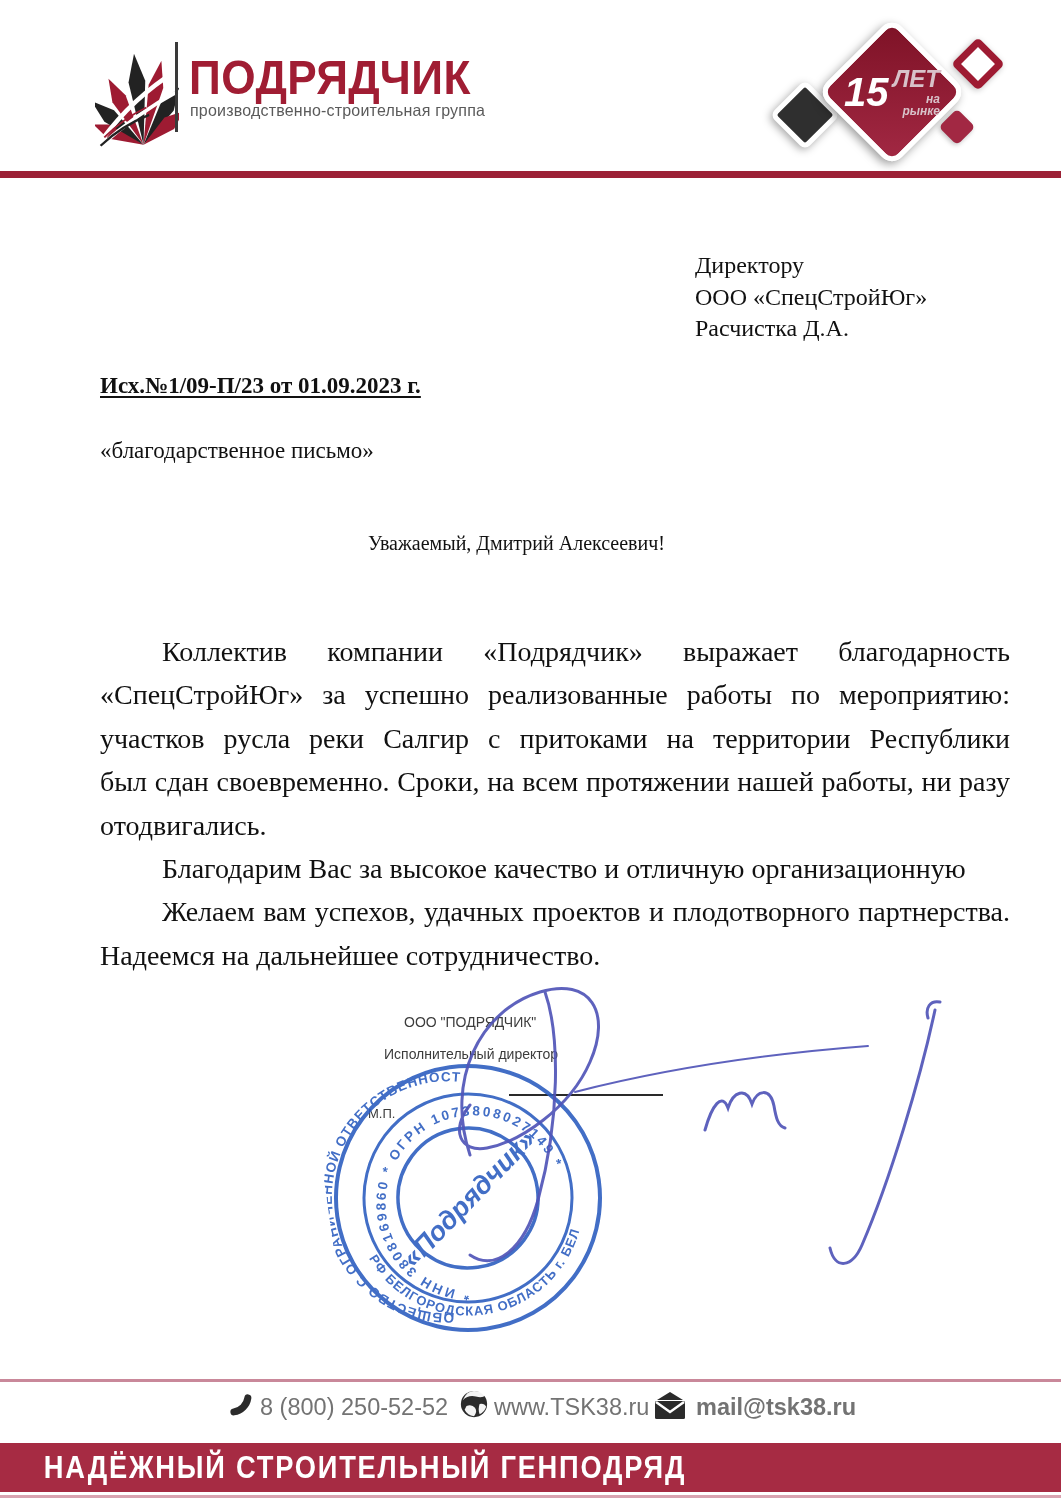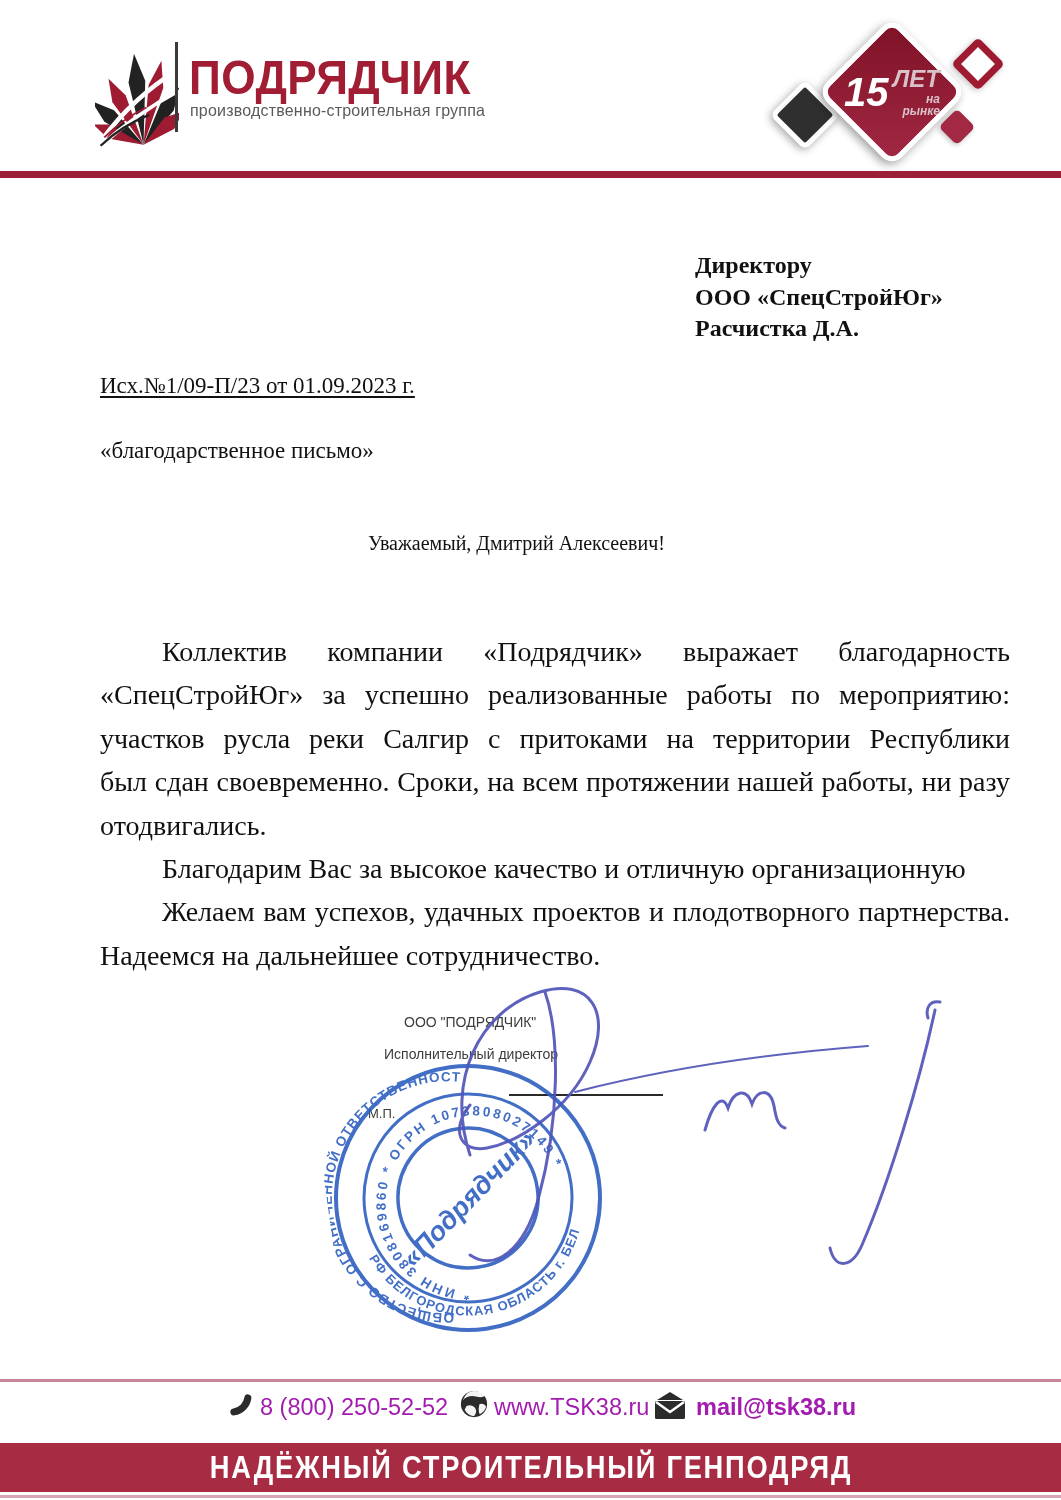--- a/index.html
+++ b/index.html
@@ -46,22 +46,22 @@
     left:959px;top:45px;width:24px;height:24px;border-radius:5px;background:#fff;
     border:7px solid #9e1b32;transform:rotate(45deg);box-shadow:0 2px 6px rgba(0,0,0,.25);
   }
   .d-red-small{
     left:944px;top:114px;width:26px;height:26px;border-radius:5px;background:#a22843;
     transform:rotate(45deg);box-shadow:0 2px 5px rgba(0,0,0,.25);
   }
   .top-rule{left:0;top:171px;width:1061px;height:7px;background:#9C2136;}
 
   
-  .addressee{left:695px;top:250px;font-size:24px;line-height:31.5px;font-weight:bold;}
-  .ref-line{left:100px;top:373px;font-size:23px;text-decoration:underline;text-underline-offset:3px;}
+  .addressee{left:695px;top:250px;font-size:24px;line-height:31.5px;}
+  .ref-line{left:100px;top:373px;font-size:23px;text-decoration:underline;text-underline-offset:3px;font-weight:bold;}
   .subject{left:100px;top:438px;font-size:23px;}
   .salutation{left:368px;top:532px;font-size:20px;}
   .body-text{left:100px;top:630px;width:910px;font-size:28px;}
   .body-text .line{height:43.4px;line-height:43.4px;overflow:hidden;}
   .body-text .line.stretch{text-align:justify;text-align-last:justify;}
   .body-text .line.indent{text-indent:62px;}
 
   
   .sig-small{
     font-family:"Liberation Sans","DejaVu Sans",sans-serif;color:#3c3c3c;white-space:nowrap;
@@ -69,27 +69,27 @@
   .sig-company{left:404px;top:1014px;font-size:14px;}
   .sig-position{left:384px;top:1046px;font-size:14px;}
   .sig-mp{left:368px;top:1106px;font-size:13px;}
   .sig-line{left:509px;top:1094px;width:154px;height:2px;background:#2a2a2a;}
   .stamp{left:328px;top:1058px;width:280px;height:280px;transform:rotate(-8deg);opacity:.9;}
   .autograph{left:400px;top:975px;width:580px;height:310px;opacity:.92;}
 
   
   .footer-thinline{left:0;top:1379px;width:1061px;height:3px;background:#C9889A;}
   .contact-text{
-    font-family:"Liberation Sans","DejaVu Sans",sans-serif;font-size:23.5px;color:#a21caf;
+    font-family:"Liberation Sans","DejaVu Sans",sans-serif;font-size:23.5px;color:#737373;
     white-space:nowrap;
   }
   .ic{position:absolute;}
   .banner{
     left:0;top:1443px;width:1061px;height:49px;background:#A62B43;
-    display:flex;align-items:center;justify-content:center;
+    display:flex;align-items:center;justify-content:flex-start;
   }
   .banner span{
     font-family:"Liberation Sans","DejaVu Sans",sans-serif;font-weight:700;font-size:31px;
     color:#fff;letter-spacing:2px;display:inline-block;transform:scaleX(.88);white-space:nowrap;
   }
   .bottom-edge{left:0;top:1495px;width:1061px;height:3px;background:#d8a3b0;}
 </style>
 </head>
 <body>
 

